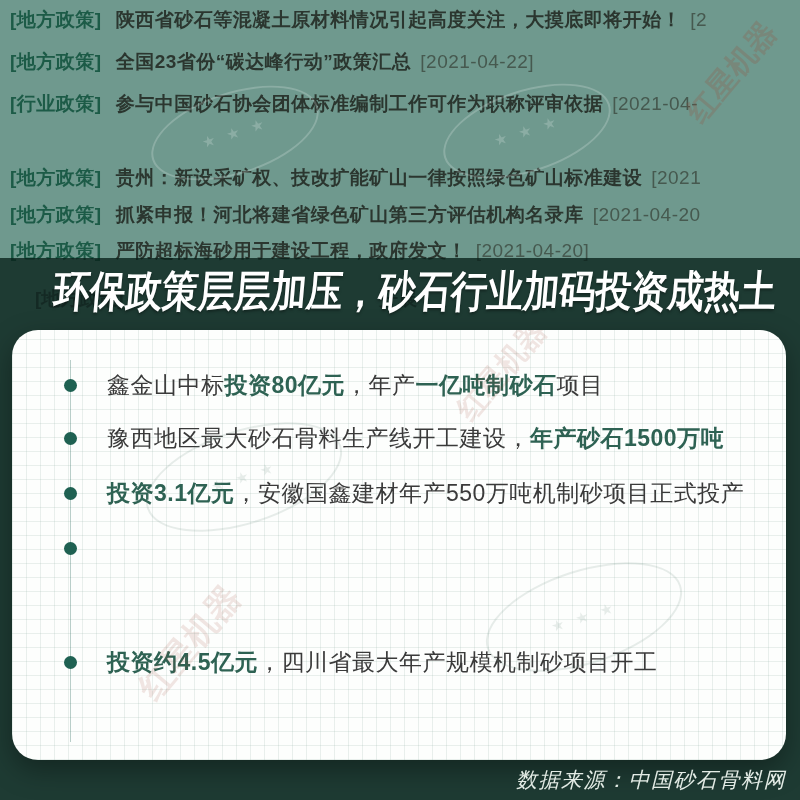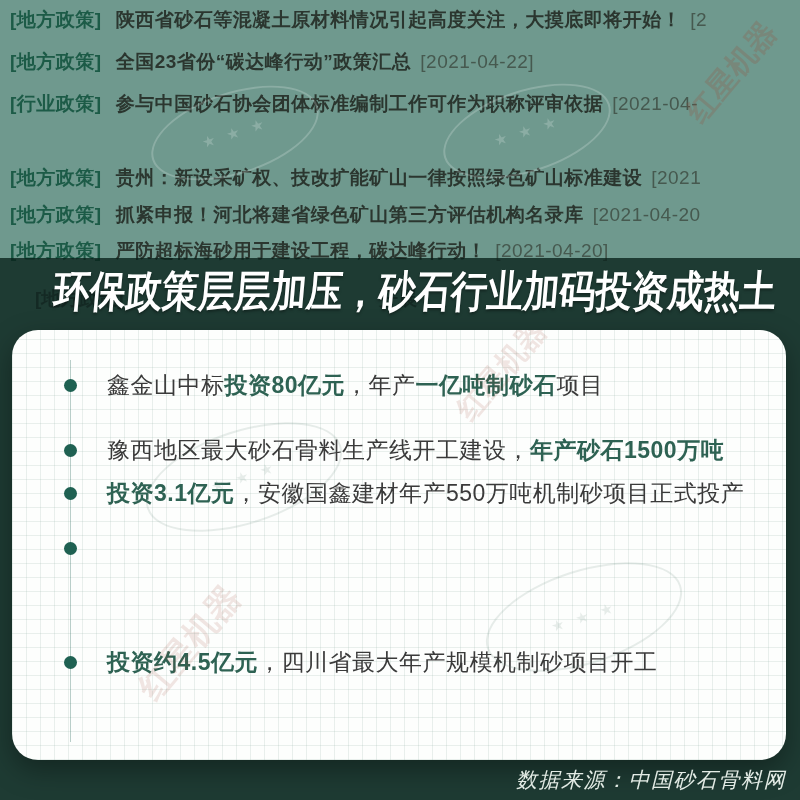--- a/index.html
+++ b/index.html
@@ -82,41 +82,41 @@
   <div class="news-row" style="top:92px">
     <span class="news-tag">[行业政策]</span><span class="news-title">参与中国砂石协会团体标准编制工作可作为职称评审依据</span><span class="news-date">[2021-04-</span>
   </div>
   <div class="news-row" style="top:166px">
     <span class="news-tag">[地方政策]</span><span class="news-title">贵州：新设采矿权、技改扩能矿山一律按照绿色矿山标准建设</span><span class="news-date">[2021</span>
   </div>
   <div class="news-row" style="top:203px">
     <span class="news-tag">[地方政策]</span><span class="news-title">抓紧申报！河北将建省绿色矿山第三方评估机构名录库</span><span class="news-date">[2021-04-20</span>
   </div>
   <div class="news-row" style="top:239px">
-    <span class="news-tag">[地方政策]</span><span class="news-title">严防超标海砂用于建设工程，碳达峰行动！</span><span class="news-date">[2021-04-20]</span>
+    <span class="news-tag">[地方政策]</span><span class="news-title">严防超标海砂用于建设工程，政府发文！</span><span class="news-date">[2021-04-20]</span>
   </div>
 
   <div id="overlay"></div>
 
   <span class="ghost" style="left:35px;top:286px;">[地方政策]</span>
   <span class="ghost" style="left:356px;top:286px;margin-left:23px;">开展</span>
 
   <div id="main-title">环保政策层层加压，砂石行业加码投资成热土</div>
 
   <div id="card">
     <div class="vline"></div>
 
     <div class="bullet" style="top:39px">
       <span class="dot"></span>
       <span class="btext">
         <span class="seg">鑫金山中标</span><span class="seg hl">投资80亿元</span><span class="seg">，年产</span><span class="seg hl">一亿吨制砂石</span><span class="seg">项目</span>
       </span>
     </div>
 
-    <div class="bullet" style="top:104px">
+    <div class="bullet" style="top:92px">
       <span class="dot"></span>
       <span class="btext">
         <span class="seg">豫西地区最大砂石骨料生产线开工建设，</span><span class="seg hl">年产砂石1500万吨</span>
       </span>
     </div>
 
     <div class="bullet" style="top:147px">
       <span class="dot"></span>
       <span class="btext">
         <span class="seg hl">投资3.1亿元</span><span class="seg">，安徽国鑫建材年产550万吨机制砂项目正式投产</span>

